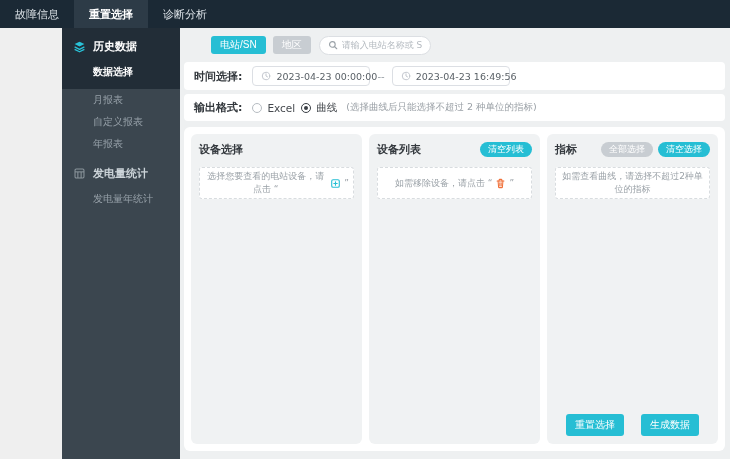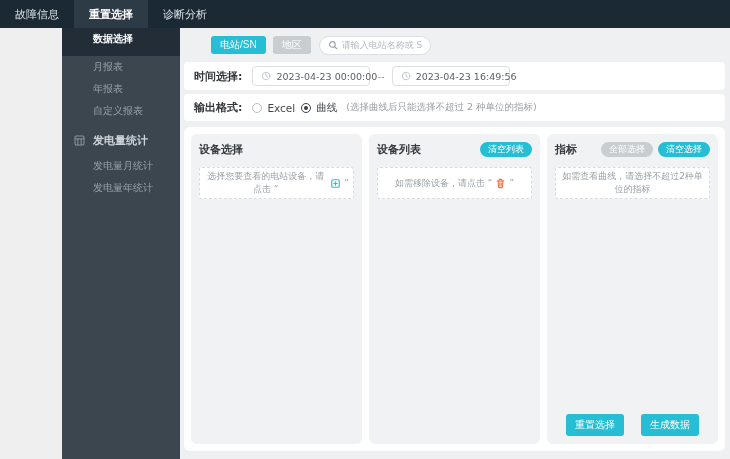--- a/index.html
+++ b/index.html
@@ -85,39 +85,48 @@
   <div class="nav-item active">重置选择</div>
   <div class="nav-item">诊断分析</div>
 </div>
 
 <div class="frame">
 
   <div class="gutter"></div>
 
   <div class="sidebar">
     <div class="side-group-dark">
+      <div class="side-header">
+        <span class="ic">
+          <svg width="13" height="13" viewBox="0 0 16 16" fill="none" stroke="#29c2d8" stroke-width="1.6" stroke-linejoin="round">
+            <path d="M8 2 L14 5 L8 8 L2 5 Z" fill="#29c2d8" stroke="none"></path>
+            <path d="M2 8.5 L8 11.5 L14 8.5"></path>
+            <path d="M2 11.5 L8 14.5 L14 11.5"></path>
+          </svg>
+        </span>
+        <span>历史数据</span>
+      </div>
       <div class="side-sub active">数据选择</div>
     </div>
 
     <div class="side-sub">月报表</div>
+    <div class="side-sub">自定义报表</div>
     <div class="side-sub">年报表</div>
-    <div class="side-sub">自定义报表</div>
 
     <div class="side-header muted">
       <span class="ic">
         <svg width="13" height="13" viewBox="0 0 16 16" fill="none" stroke="#8b959c" stroke-width="1.3">
           <rect x="2.5" y="2.5" width="11" height="11" rx="1.5"></rect>
           <line x1="2.5" y1="6" x2="13.5" y2="6"></line>
           <line x1="6" y1="6" x2="6" y2="13.5"></line>
           <line x1="10" y1="6" x2="10" y2="13.5"></line>
         </svg>
       </span>
       <span>发电量统计</span>
     </div>
-    <div class="side-sub">发电量月统计</div>
     <div class="side-sub">发电量年统计</div>
   </div>
 
   <div class="main">
 
     <div class="toolbar">
       <button class="btn-sm btn-station">电站/SN</button>
       <button class="btn-sm btn-region">地区</button>
       <div class="searchbox">
         <span>

